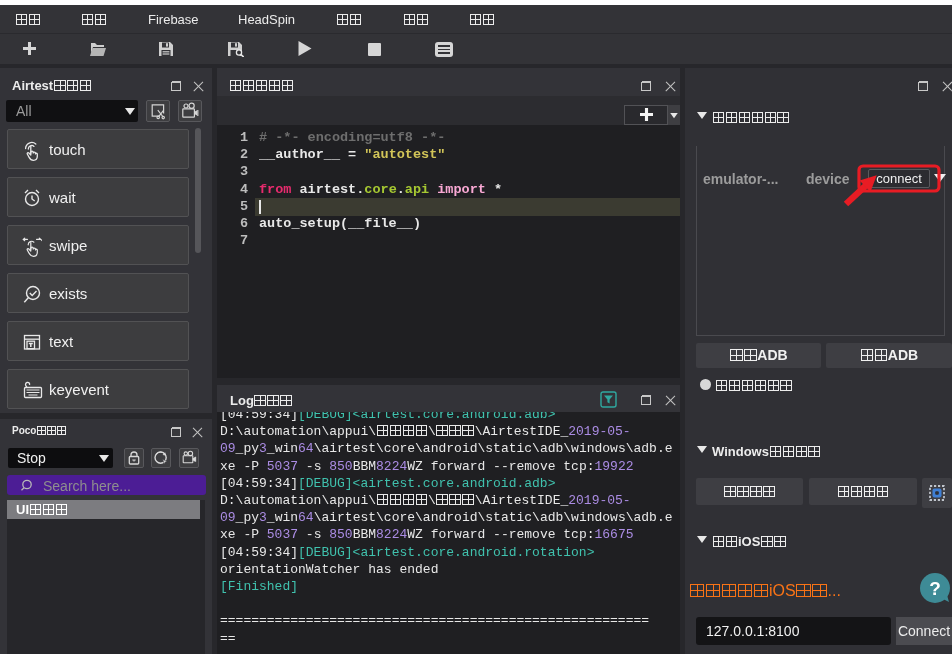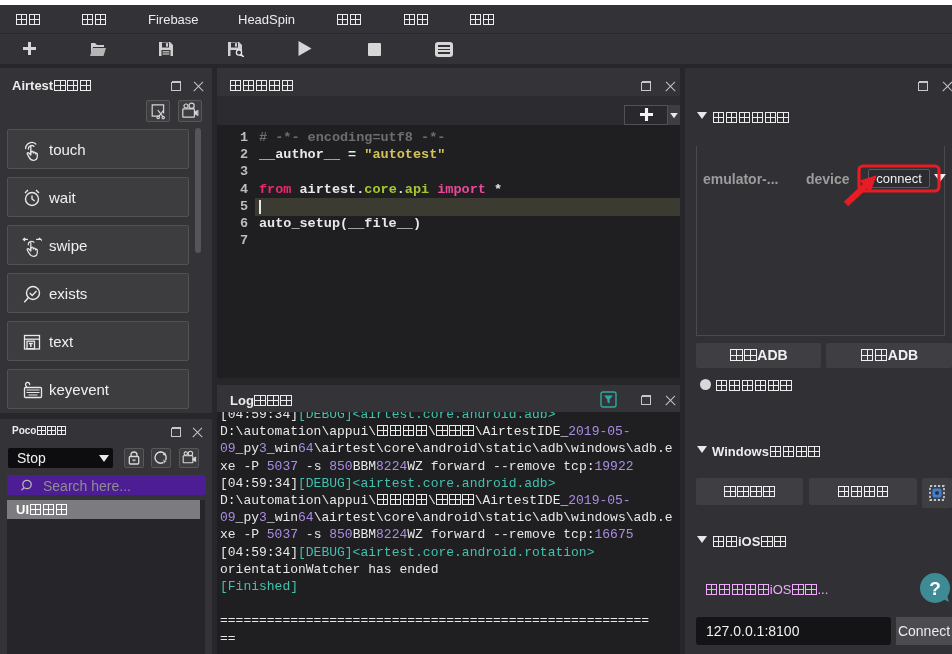--- a/index.html
+++ b/index.html
@@ -67,20 +67,24 @@
     <div style="position:absolute;left:3px;top:10.4px;right:3px;height:1.6px;background:#333337"></div>
   </div>
 </div>
 
 <div class="a" style="left:0;top:64px;width:952px;height:590px;background:#27272b"></div>
 
 <div class="a" style="left:0;top:68px;width:212px;height:345px;background:#333338;color:#ececec">
   <div class="a bold" style="left:12px;top:10px;font-size:13px">Airtest<span class="c"></span><span class="c"></span><span class="c"></span></div>
   <div class="a flo" style="left:171px;top:13px"></div>
   <div class="a xx" style="left:193px;top:13px"></div>
+  <div class="a" style="left:6px;top:32px;width:132px;height:22px;background:#101012;border-radius:2px">
+    <div class="a" style="left:10px;top:3px;color:#9a9a9a;font-size:14px">All</div>
+    <div class="a tri" style="left:119px;top:8px"></div>
+  </div>
   <div class="a ibtn" style="left:146px;top:32px;width:24px;height:22px">
     <svg width="22" height="20" viewBox="0 0 22 20">
         <g fill="none" stroke="#d4d4d4" stroke-width="1.2">
           <path d="M16.6 12.5V3.8H5.2v11.4h7.3"></path>
           <path d="M10.8 9.2l5 6.3M16.3 9.7l-4.6 5.9"></path>
           <circle cx="11.2" cy="16.4" r="1.2"></circle>
           <circle cx="16.2" cy="16.6" r="1.2"></circle>
         </g>
       </svg>
   </div>
@@ -226,21 +230,21 @@
       <div class="a tri" style="left:1px;top:7px;transform:scale(.75)"></div>
     </div>
   </div>
 
   <div class="a mono" style="left:0;top:57px;width:463px;height:253px;background:#1f1f22;font-size:13.5px;line-height:17.2px;overflow:hidden">
     <div class="a" style="left:38px;top:73px;width:425px;height:18px;background:#3b3b31"></div>
     <div class="a" style="left:0;top:4px;width:31px;text-align:right;color:#bdbdbd;font-weight:bold">1<br>2<br>3<br>4<br>5<br>6<br>7</div>
     <div class="a" style="left:42px;top:4px;color:#e8e8e8;white-space:pre;font-weight:bold"><span style="color:#6e6e6e"># -*- encoding=utf8 -*-</span>
 __author__ = <span style="color:#d2c558">"autotest"</span>
 
-<span style="color:#e82b6e">from</span> airtest.<span style="color:#a6c832">core</span>.<span style="color:#a6c832">api</span> <span style="color:#ec4899">import</span> *
+<span style="color:#e82b6e">from</span> airtest.<span style="color:#a6c832">core</span>.<span style="color:#a6c832">api</span> <span style="color:#f9a8d4">import</span> *
 
 auto_setup(__file__)
 </div>
     <div class="a" style="left:42px;top:75px;width:1.5px;height:14px;background:#e8e8e8"></div>
   </div>
 </div>
 
 <div class="a" style="left:217px;top:385px;width:463px;height:269px;background:#333338">
   <div class="a bold" style="left:13px;top:8px;font-size:13px;color:#ececec">Log<span class="c"></span><span class="c"></span><span class="c"></span></div>
   <svg class="a" style="left:383px;top:6px" width="17" height="17" viewBox="0 0 17 17">
@@ -303,21 +307,21 @@
     <svg width="30" height="30" viewBox="0 0 30 30">
         <rect x="8" y="8" width="14" height="14" fill="none" stroke="#ecf2fa" stroke-width="1.3" stroke-dasharray="2.2 1.8"></rect>
         <rect x="10.5" y="10.5" width="9" height="9" rx="2" fill="#3f7fd4"></rect>
         <rect x="13.2" y="13.2" width="3.6" height="3.6" rx="1" fill="#2e2e33"></rect>
       </svg>
   </div>
 
   <div class="a tri" style="left:12px;top:468px"></div>
   <div class="a bold" style="left:27px;top:466px;font-size:13px"><span class="c"></span><span class="c"></span>iOS<span class="c"></span><span class="c"></span></div>
 
-  <div class="a" style="left:20px;top:514px;font-size:13px;color:#f0abfc"><span class="c"></span><span class="c"></span><span class="c"></span><span class="c"></span><span class="c"></span>iOS<span class="c"></span><span class="c"></span>...</div>
+  <div class="a" style="left:4px;top:514px;font-size:16px;color:#f97316"><span class="c"></span><span class="c"></span><span class="c"></span><span class="c"></span><span class="c"></span>iOS<span class="c"></span><span class="c"></span>...</div>
 
   <svg class="a" style="left:234px;top:504px" width="34" height="34" viewBox="0 0 34 34">
       <circle cx="16" cy="16" r="15" fill="#3e8b96"></circle>
       <path d="M24 27l6 3-2-7z" fill="#3e8b96"></path>
       <text x="16" y="23" font-size="19" font-weight="bold" fill="#fff" text-anchor="middle" font-family="Liberation Sans,sans-serif">?</text>
     </svg>
 
   <div class="a" style="left:11px;top:549px;width:195px;height:28px;background:#141416;border-radius:3px;color:#f2f2f2;font-size:14px;line-height:28px"><span style="margin-left:10px">127.0.0.1:8100</span></div>
   <div class="a" style="left:211px;top:549px;width:56px;height:28px;background:#4b4b50;color:#ececec;font-size:14px;text-align:center;line-height:28px">Connect</div>
 </div>

